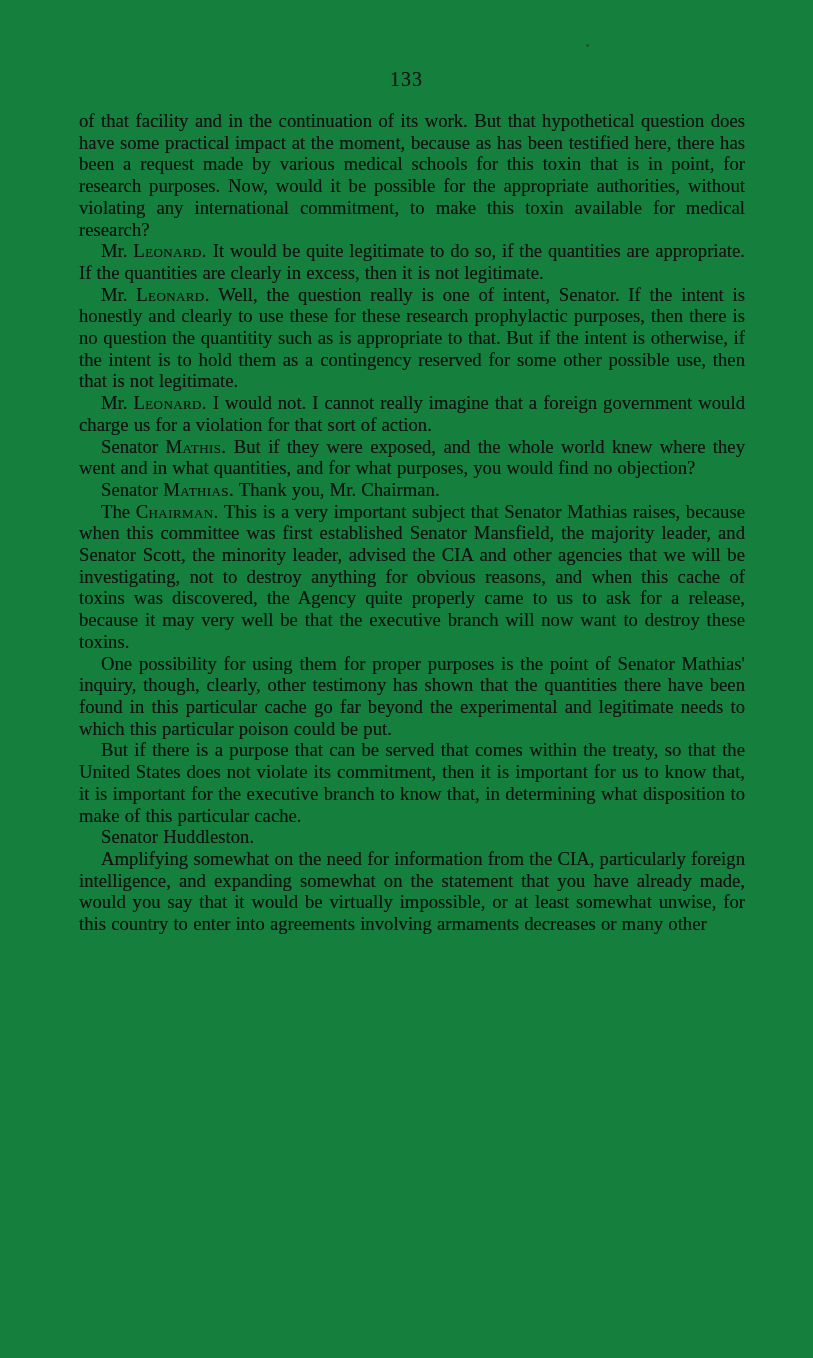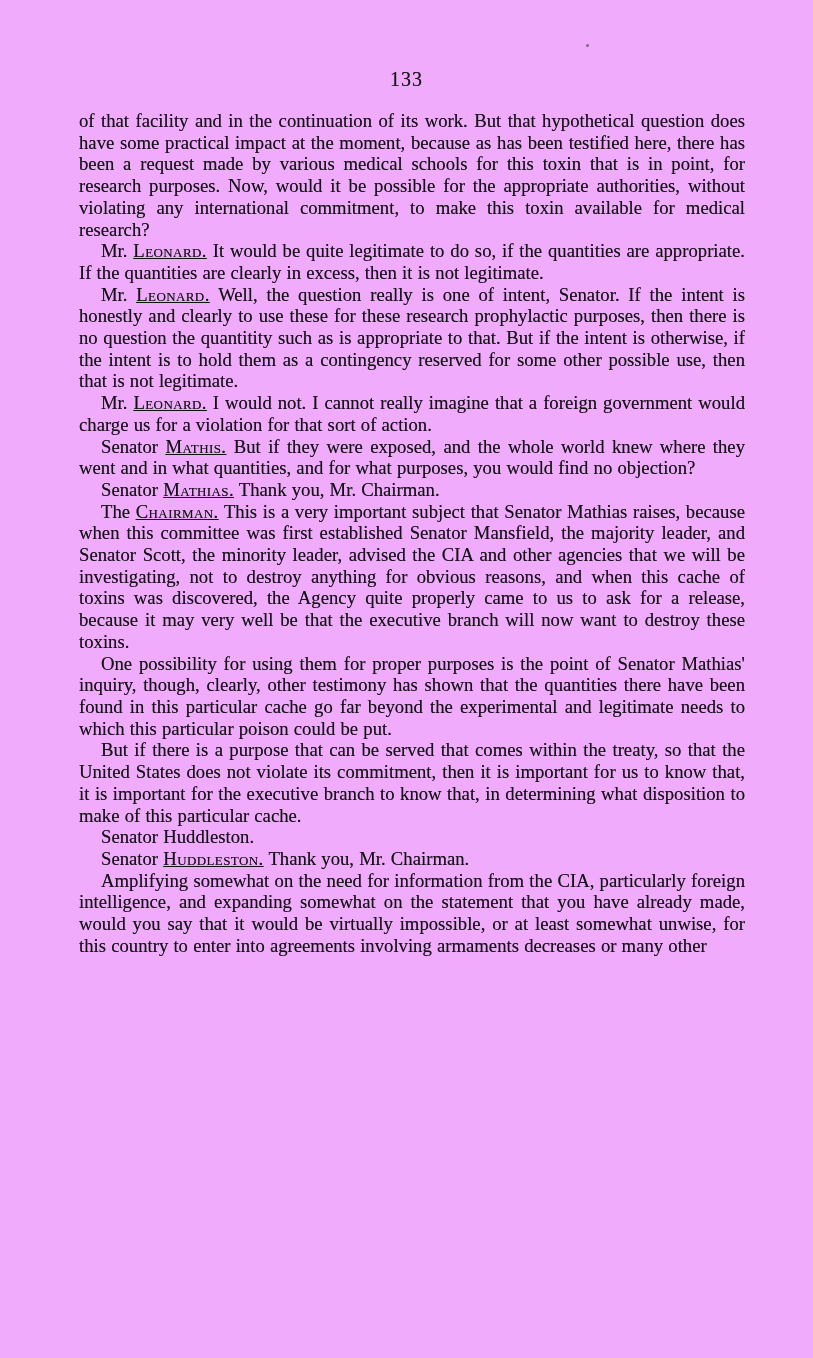--- a/index.html
+++ b/index.html
@@ -4,21 +4,21 @@
 <style>
   html, body {
     margin: 0;
     padding: 0;
     background: #f4f4f2;
   }
   .scan-page {
     position: relative;
     width: 813px;
     height: 1358px;
-    background: #f0abfc;
+    background: #15803d;
     overflow: hidden;
     font-family: "Liberation Serif", serif;
     color: #131313;
   }
   .page-number {
     position: absolute;
     top: 68px;
     left: 0;
     width: 813px;
     text-align: center;
@@ -54,36 +54,34 @@
   .text-block p.indent {
     text-indent: 22px;
   }
   .text-block p.no-indent {
     text-indent: 0;
     font-family: Liberation Serif, serif;
   }
   .sc {
     font-variant: small-caps;
     letter-spacing: 0.4px;
-    text-decoration: underline;
   }
 </style>
 </head>
 <body>
 
 <div class="scan-page">
   <div class="speck"></div>
   <div class="page-number">133</div>
   <div class="text-block">
       <p class="no-indent">of that facility and in the continuation of its work. But that hypothetical question does have some practical impact at the moment, because as has been testified here, there has been a request made by various medical schools for this toxin that is in point, for research purposes. Now, would it be possible for the appropriate authorities, without violating any international commitment, to make this toxin available for medical research?</p>
       <p class="indent">Mr. <span class="sc">Leonard.</span> It would be quite legitimate to do so, if the quantities are appropriate. If the quantities are clearly in excess, then it is not legitimate.</p>
       <p class="indent">Mr. <span class="sc">Leonard.</span> Well, the question really is one of intent, Senator. If the intent is honestly and clearly to use these for these research prophylactic purposes, then there is no question the quantitity such as is appropriate to that. But if the intent is otherwise, if the intent is to hold them as a contingency reserved for some other possible use, then that is not legitimate.</p>
       <p class="indent">Mr. <span class="sc">Leonard.</span> I would not. I cannot really imagine that a foreign government would charge us for a violation for that sort of action.</p>
       <p class="indent">Senator <span class="sc">Mathis.</span> But if they were exposed, and the whole world knew where they went and in what quantities, and for what purposes, you would find no objection?</p>
       <p class="indent">Senator <span class="sc">Mathias.</span> Thank you, Mr. Chairman.</p>
       <p class="indent">The <span class="sc">Chairman.</span> This is a very important subject that Senator Mathias raises, because when this committee was first established Senator Mansfield, the majority leader, and Senator Scott, the minority leader, advised the CIA and other agencies that we will be investigating, not to destroy anything for obvious reasons, and when this cache of toxins was discovered, the Agency quite properly came to us to ask for a release, because it may very well be that the executive branch will now want to destroy these toxins.</p>
       <p class="indent">One possibility for using them for proper purposes is the point of Senator Mathias' inquiry, though, clearly, other testimony has shown that the quantities there have been found in this particular cache go far beyond the experimental and legitimate needs to which this particular poison could be put.</p>
       <p class="indent">But if there is a purpose that can be served that comes within the treaty, so that the United States does not violate its commitment, then it is important for us to know that, it is important for the executive branch to know that, in determining what disposition to make of this particular cache.</p>
       <p class="indent">Senator Huddleston.</p>
-      <p class="indent">Senator <span class="sc">Huddleston.</span> Thank you, Mr. Chairman.</p>
       <p class="indent">Amplifying somewhat on the need for information from the CIA, particularly foreign intelligence, and expanding somewhat on the statement that you have already made, would you say that it would be virtually impossible, or at least somewhat unwise, for this country to enter into agreements involving armaments decreases or many other</p>
     </div>
 </div>
 
 </body></html>

